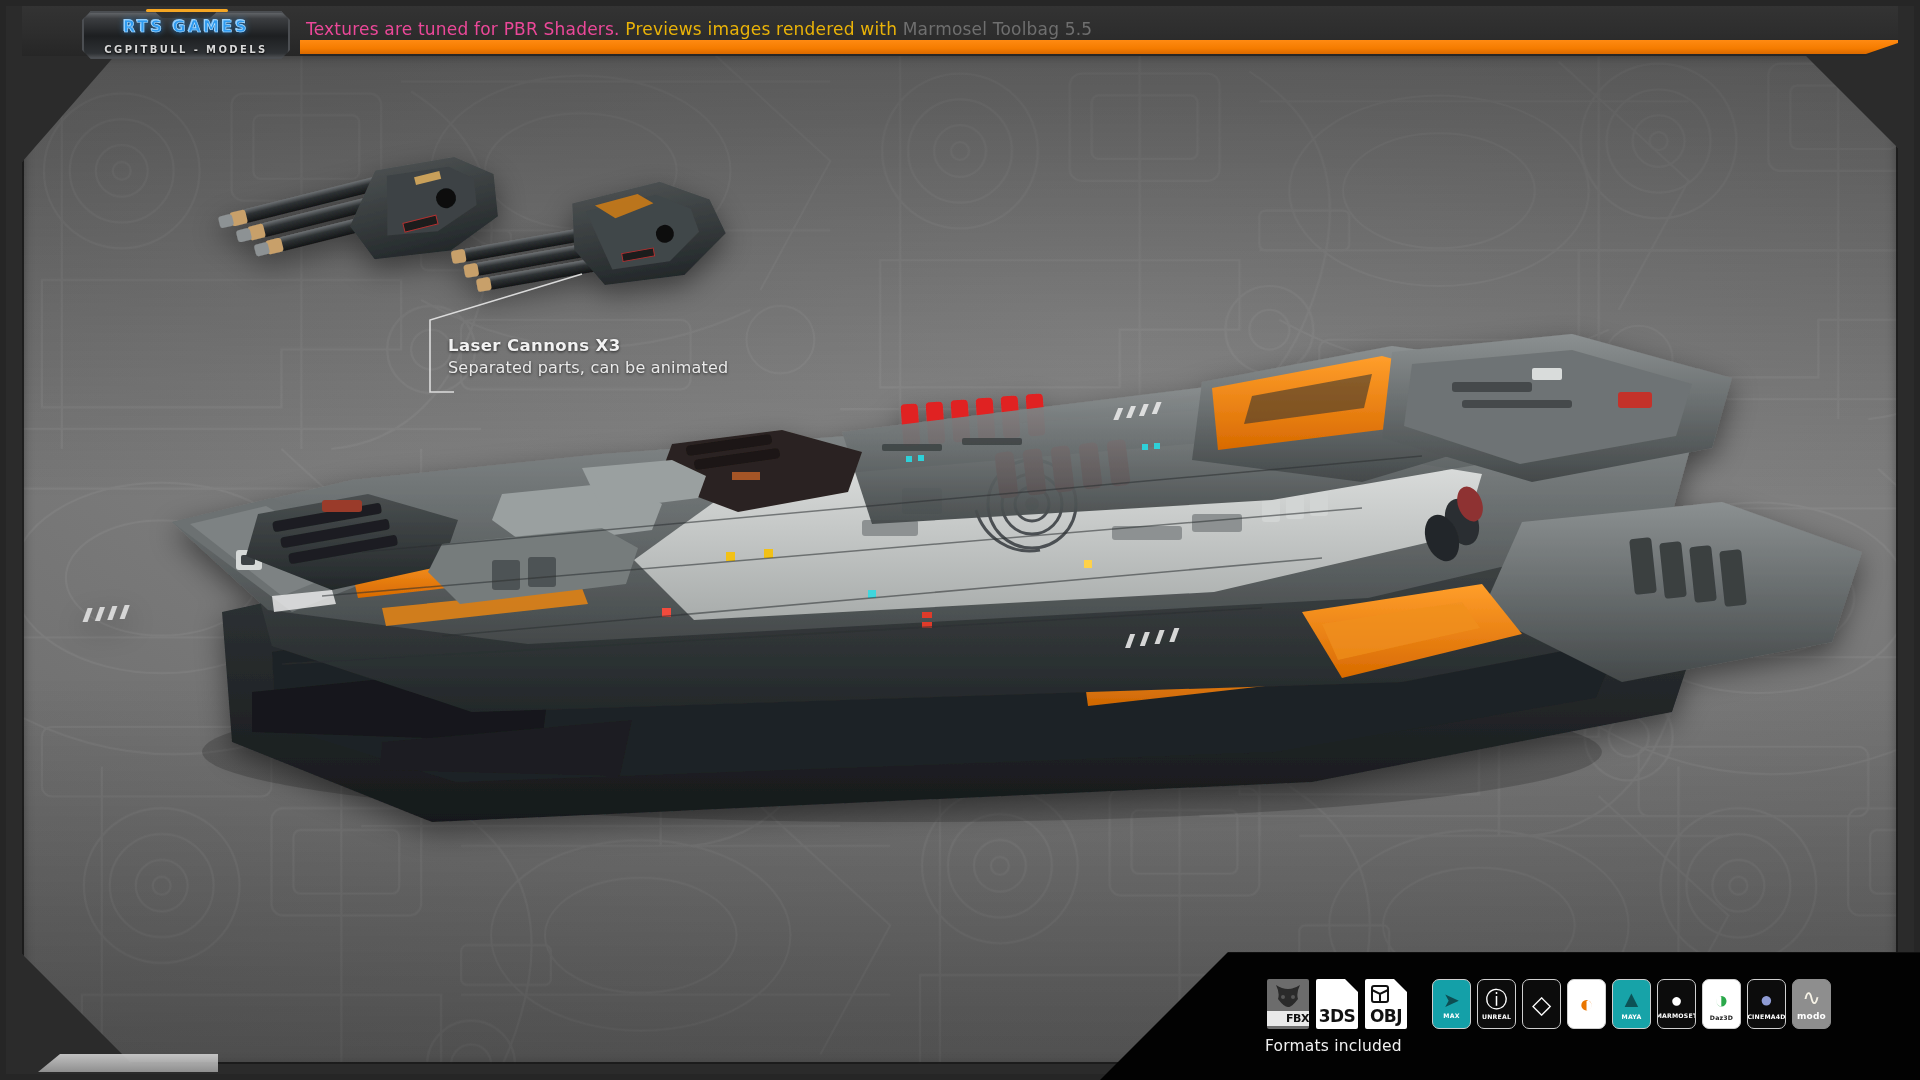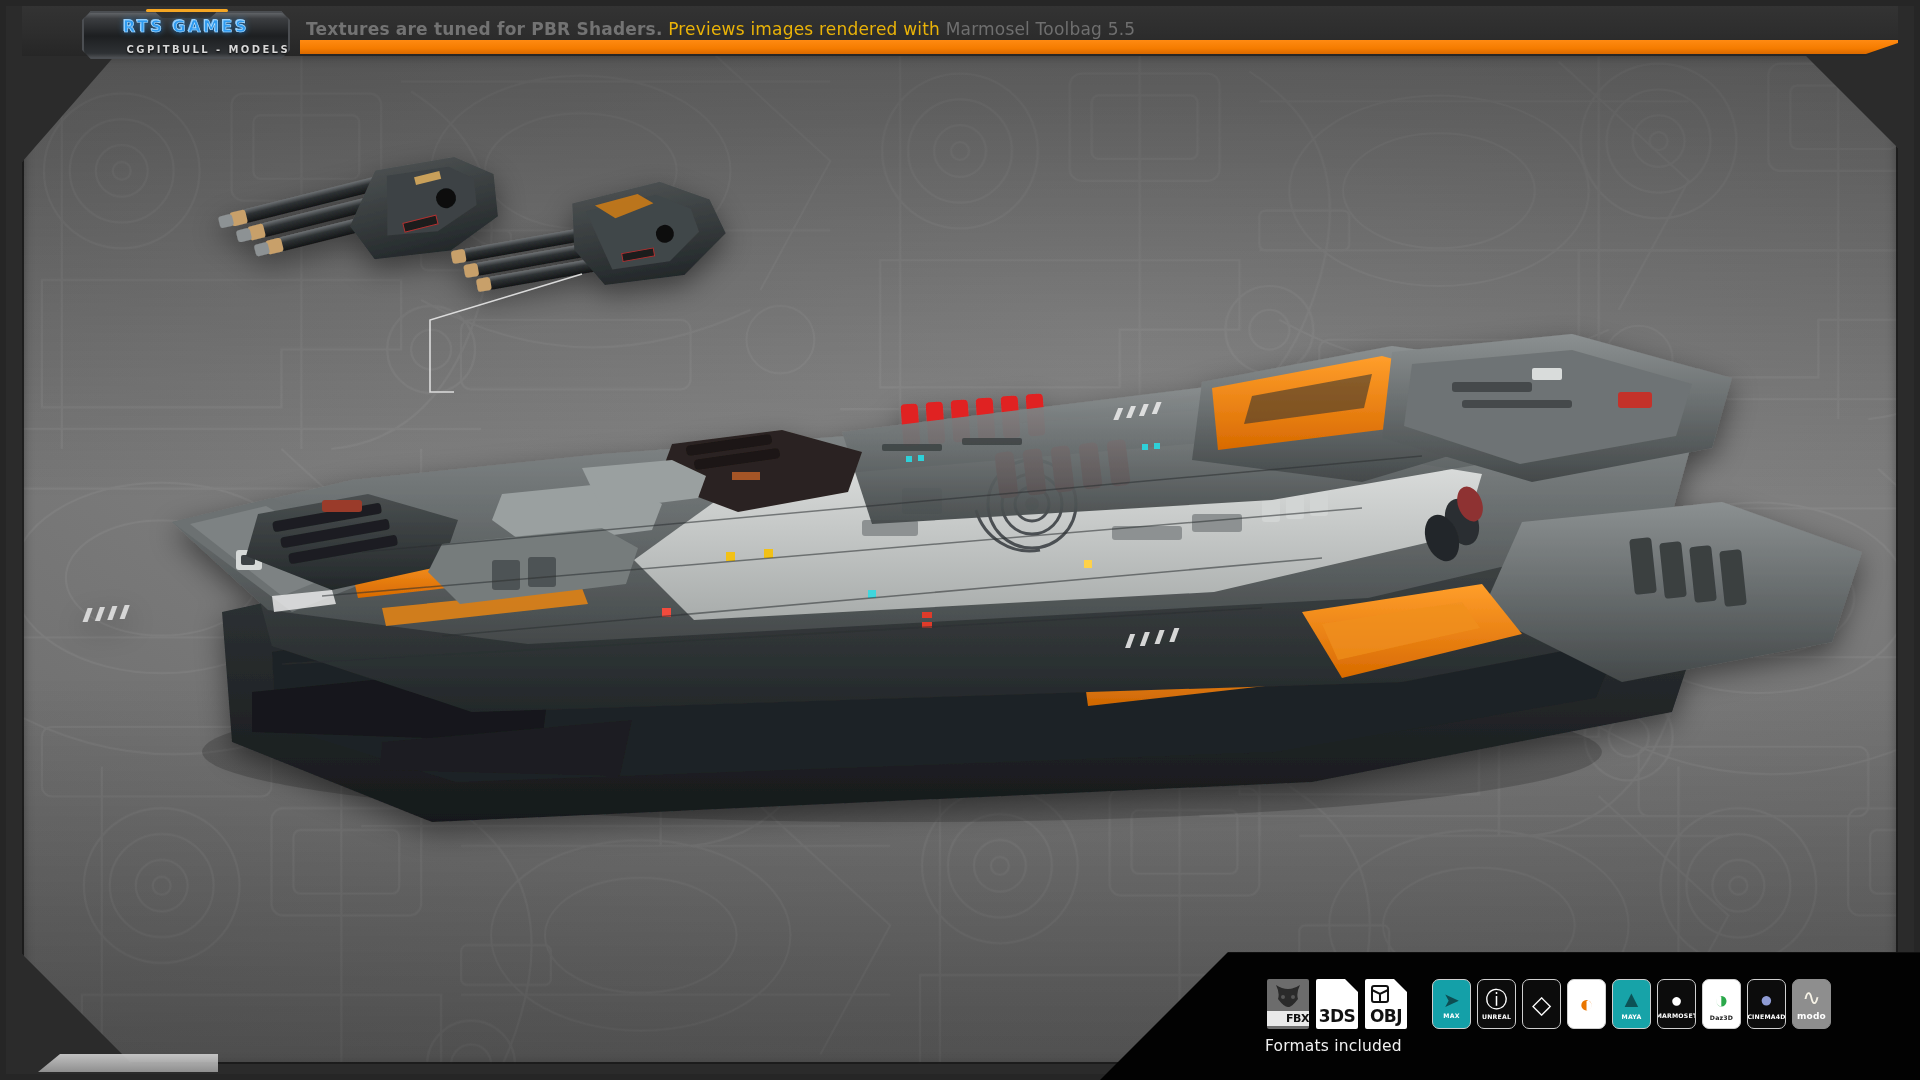--- a/index.html
+++ b/index.html
@@ -74,21 +74,21 @@
     position:absolute; left:300px; top:40px; width:1598px; height:14px;
     background:linear-gradient(180deg,#ff8a12 0%, #f57c00 60%, #d96900 100%);
     clip-path: polygon(0 0, 1598px 0, 1598px 3px, 1566px 14px, 0 14px);
     box-shadow:0 1px 3px rgba(0,0,0,.6);
   }
   .header-text{
     position:absolute; left:306px; top:19px; height:22px;
     font-size:17px; letter-spacing:.2px; white-space:nowrap;
     font-family:"DejaVu Sans", sans-serif;
   }
-  .ht-orange{ color:#737373; font-weight:bold; }
+  .ht-orange{ color:#ec4899; font-weight:normal; }
   .ht-white { color:#eab308; }
   .ht-grey  { color:#6f6f6f; }
 
   
   .logo{
     position:absolute; left:82px; top:11px; width:208px; height:48px;
     border-radius:9px;
     background:linear-gradient(180deg,#6e7175 0%, #3b3d40 16%, #1d1f21 52%, #2e3134 88%, #56585b 100%);
     box-shadow:0 2px 5px rgba(0,0,0,.75), inset 0 0 0 2px #4b4e52;
     clip-path: polygon(0 9px, 9px 0, 72px 0, 80px 7px, 128px 7px, 136px 0, 199px 0,
@@ -101,21 +101,21 @@
   .logo-title{
     position:absolute; left:82px; top:17px; width:208px;
     text-align:center; font-size:16px; font-weight:bold; letter-spacing:2.5px;
     font-family:"DejaVu Sans", sans-serif;
     color:#2f9bf0;
     text-shadow:0 0 6px rgba(46,150,240,.85), 1px 1px 0 #0a2540, -1px -1px 0 #9fd4ff;
     -webkit-text-stroke:.6px #b9e2ff;
   }
   .logo-sub{
     position:absolute; left:82px; top:44px; width:208px;
-    text-align:right; font-size:10px; letter-spacing:2.4px; font-weight:bold;
+    text-align:center; font-size:10px; letter-spacing:2.4px; font-weight:bold;
     font-family:"DejaVu Sans", sans-serif; color:#d7d7d7;
     text-shadow:0 1px 2px #000;
   }
 
   
   .anno{
     position:absolute; left:448px; top:336px; color:#f2f2f2;
     font-family:"DejaVu Sans", sans-serif; text-shadow:0 1px 3px rgba(0,0,0,.7);
   }
   .anno-title{ font-size:16.5px; font-weight:bold; letter-spacing:.4px; }
@@ -509,20 +509,24 @@
 
   <div class="header-text">
     <span class="ht-orange">Textures are tuned for PBR Shaders.</span><span class="ht-white"> Previews images rendered with </span><span class="ht-grey">Marmosel Toolbag 5.5</span>
   </div>
 
   <div class="logo"></div>
   <div class="logo-topline"></div>
   <div class="logo-title">RTS GAMES</div>
   <div class="logo-sub">CGPITBULL - MODELS</div>
 
+  <div class="anno">
+    <div class="anno-title">Laser Cannons X3</div>
+    <div class="anno-sub">Separated parts, can be animated</div>
+  </div>
 
   <div class="info-panel"></div>
 
   <div class="fmt-group">
 
     <div class="fmt-ico dark">
       <svg width="30" height="26" viewBox="0 0 30 26" style="position:absolute;top:4px;left:6px;">
         <path d="M3 2 q4 8 2 14 q6 8 10 8 q4 0 10 -8 q-2 -6 2 -14 q-6 4 -12 4 q-6 0 -12 -4z" fill="#2a2a2a"></path>
         <circle cx="10" cy="14" r="2" fill="#555"></circle>
           <circle cx="20" cy="14" r="2" fill="#555"></circle>

